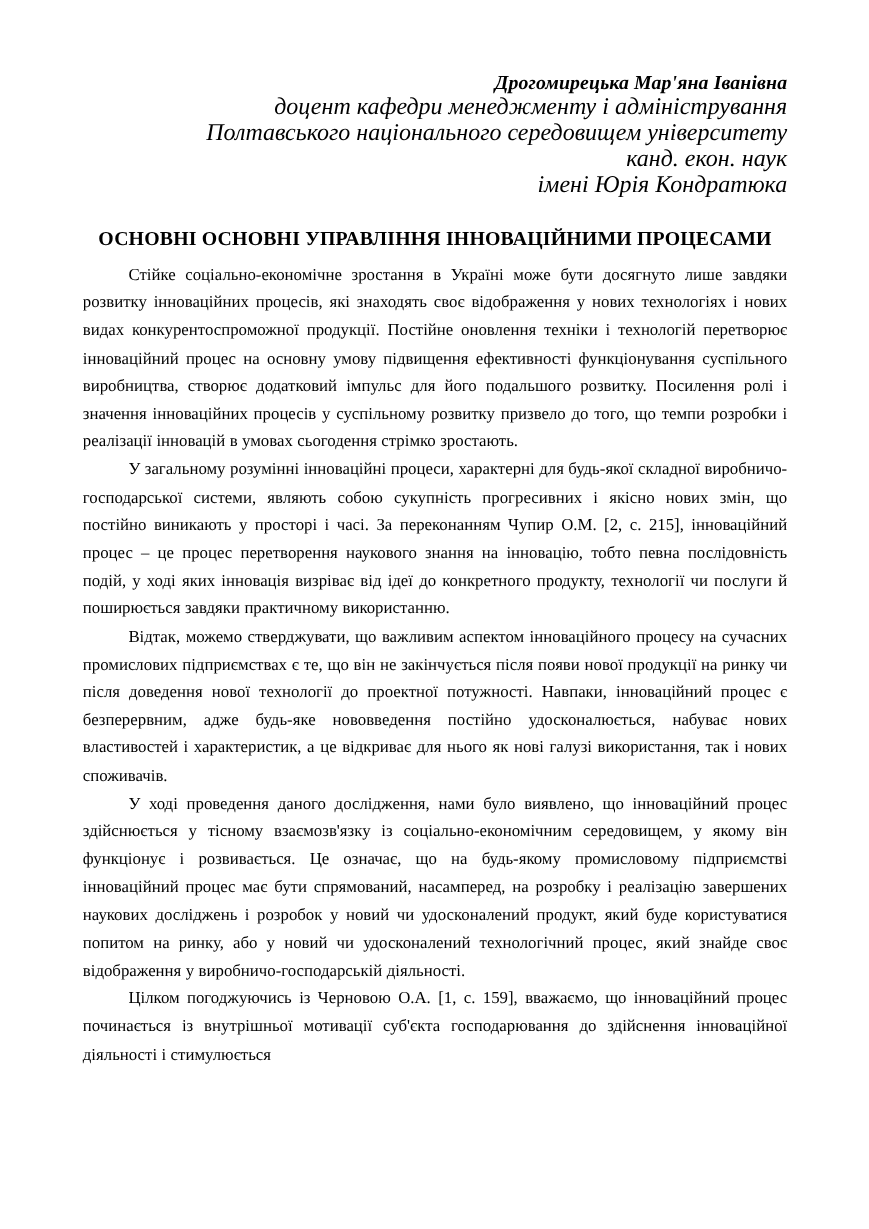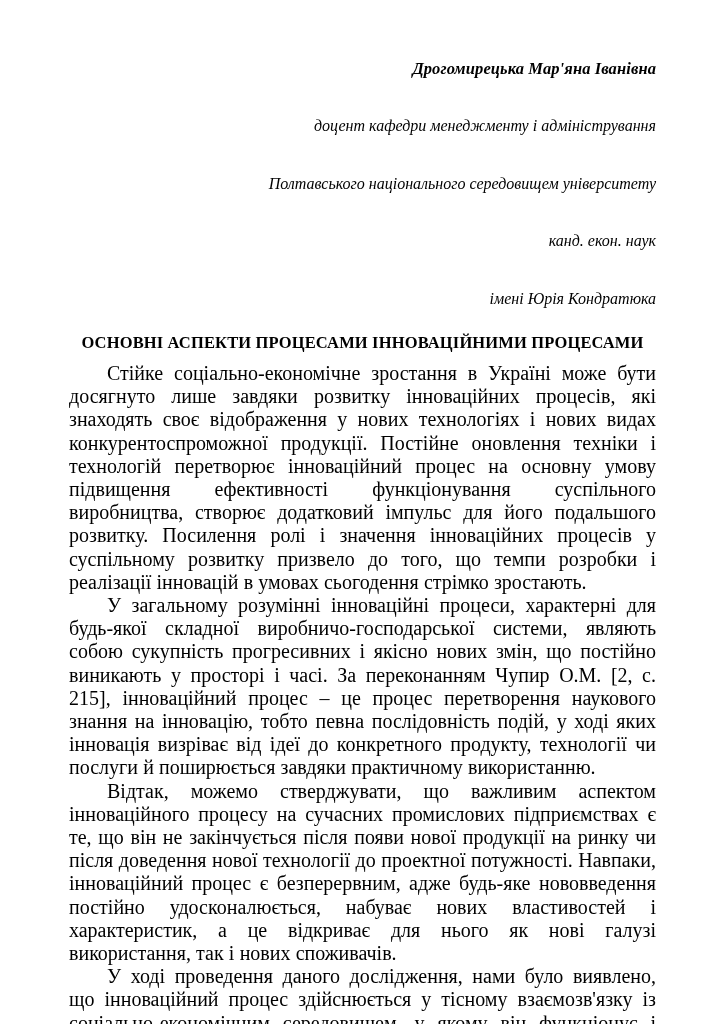--- a/index.html
+++ b/index.html
@@ -43,23 +43,22 @@
     font-style: italic;
     font-weight: bold;
     font-size: 16.5px;
     line-height: 21px;
     letter-spacing: 0.1px;
   }
   .affiliation-line {
     display: block;
     font-style: italic;
     font-weight: normal;
-    font-size: 16px;
+    font-size: 20px;
     line-height: 21.5px;
-    margin-top: 36px;
   }
 
   
   .doc-title {
     text-align: center;
     font-weight: bold;
     font-size: 16.5px;
     line-height: 23px;
     margin: 0 0 8px 0;
     letter-spacing: 0.15px;
@@ -69,21 +68,21 @@
   }
 
   
   .body-text {
     margin: 0;
   }
   .para {
     margin: 0;
     text-align: justify;
     text-indent: 38px;
-    font-size: 20px;
+    font-size: 14px;
     line-height: 23.2px;
     hyphens: none;
     word-spacing: 0.2px;
   }
   .para.last-clipped {
     
   }
 </style>
 </head>
 <body>
@@ -93,21 +92,21 @@
 
     <div class="author-block">
       <span class="author-name">Дрогомирецька Мар'яна Іванівна</span>
       <span class="affiliation-line">доцент кафедри менеджменту і адміністрування</span>
       <span class="affiliation-line">Полтавського національного середовищем університету</span>
       <span class="affiliation-line">канд. екон. наук</span>
       <span class="affiliation-line">імені Юрія Кондратюка</span>
     </div>
 
     <h1 class="doc-title">
-      <span class="title-line">ОСНОВНІ АСПЕКТИ ПРОЦЕСАМИ ІННОВАЦІЙНИМИ ПРОЦЕСАМИ</span>
+      <span class="title-line">ОСНОВНІ ОСНОВНІ УПРАВЛІННЯ ІННОВАЦІЙНИМИ ПРОЦЕСАМИ</span>
     </h1>
 
     <div class="body-text">
       <p class="para">Стійке соціально-економічне зростання в Україні може бути досягнуто лише завдяки розвитку інноваційних процесів, які знаходять своє відображення у нових технологіях і нових видах конкурентоспроможної продукції. Постійне оновлення техніки і технологій перетворює інноваційний процес на основну умову підвищення ефективності функціонування суспільного виробництва, створює додатковий імпульс для його подальшого розвитку. Посилення ролі і значення інноваційних процесів у суспільному розвитку призвело до того, що темпи розробки і реалізації інновацій в умовах сьогодення стрімко зростають.</p>
       <p class="para">У загальному розумінні інноваційні процеси, характерні для будь-якої складної виробничо-господарської системи, являють собою сукупність прогресивних і якісно нових змін, що постійно виникають у просторі і часі. За переконанням Чупир О.М. [2, с. 215], інноваційний процес – це процес перетворення наукового знання на інновацію, тобто певна послідовність подій, у ході яких інновація визріває від ідеї до конкретного продукту, технології чи послуги й поширюється завдяки практичному використанню.</p>
       <p class="para">Відтак, можемо стверджувати, що важливим аспектом інноваційного процесу на сучасних промислових підприємствах є те, що він не закінчується після появи нової продукції на ринку чи після доведення нової технології до проектної потужності. Навпаки, інноваційний процес є безперервним, адже будь-яке нововведення постійно удосконалюється, набуває нових властивостей і характеристик, а це відкриває для нього як нові галузі використання, так і нових споживачів.</p>
       <p class="para">У ході проведення даного дослідження, нами було виявлено, що інноваційний процес здійснюється у тісному взаємозв'язку із соціально-економічним середовищем, у якому він функціонує і розвивається. Це означає, що на будь-якому промисловому підприємстві інноваційний процес має бути спрямований, насамперед, на розробку і реалізацію завершених наукових досліджень і розробок у новий чи удосконалений продукт, який буде користуватися попитом на ринку, або у новий чи удосконалений технологічний процес, який знайде своє відображення у виробничо-господарській діяльності.</p>
       <p class="para last-clipped">Цілком погоджуючись із Черновою О.А. [1, с. 159], вважаємо, що інноваційний процес починається із внутрішньої мотивації суб'єкта господарювання до здійснення інноваційної діяльності і стимулюється</p>
     </div>
 

